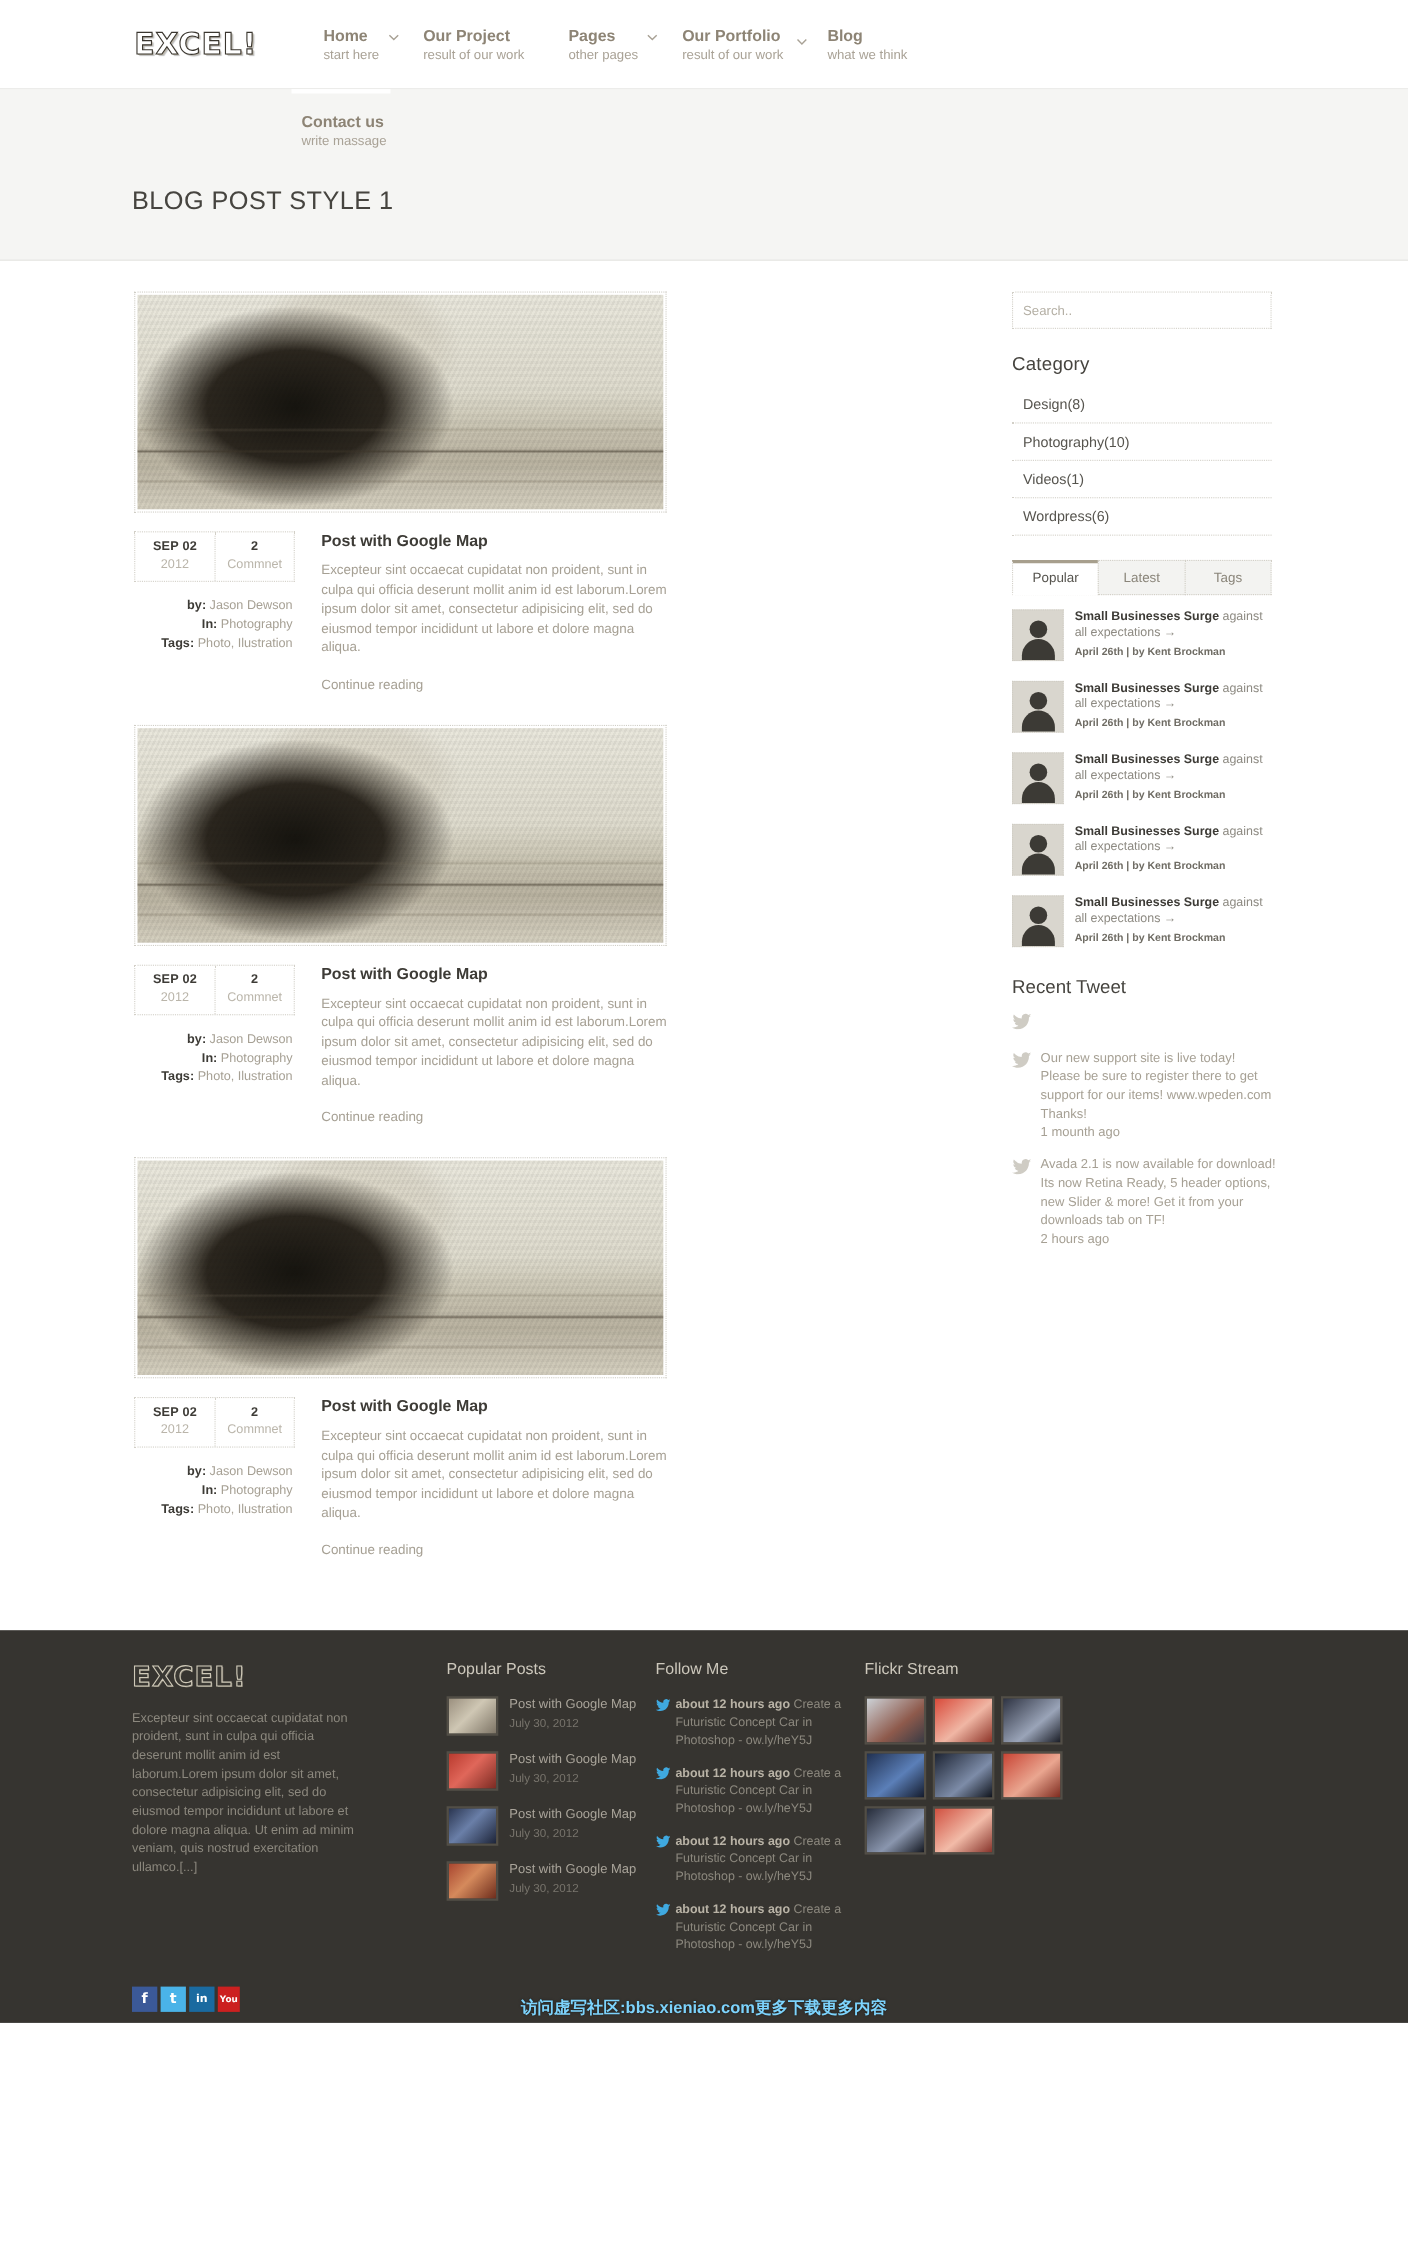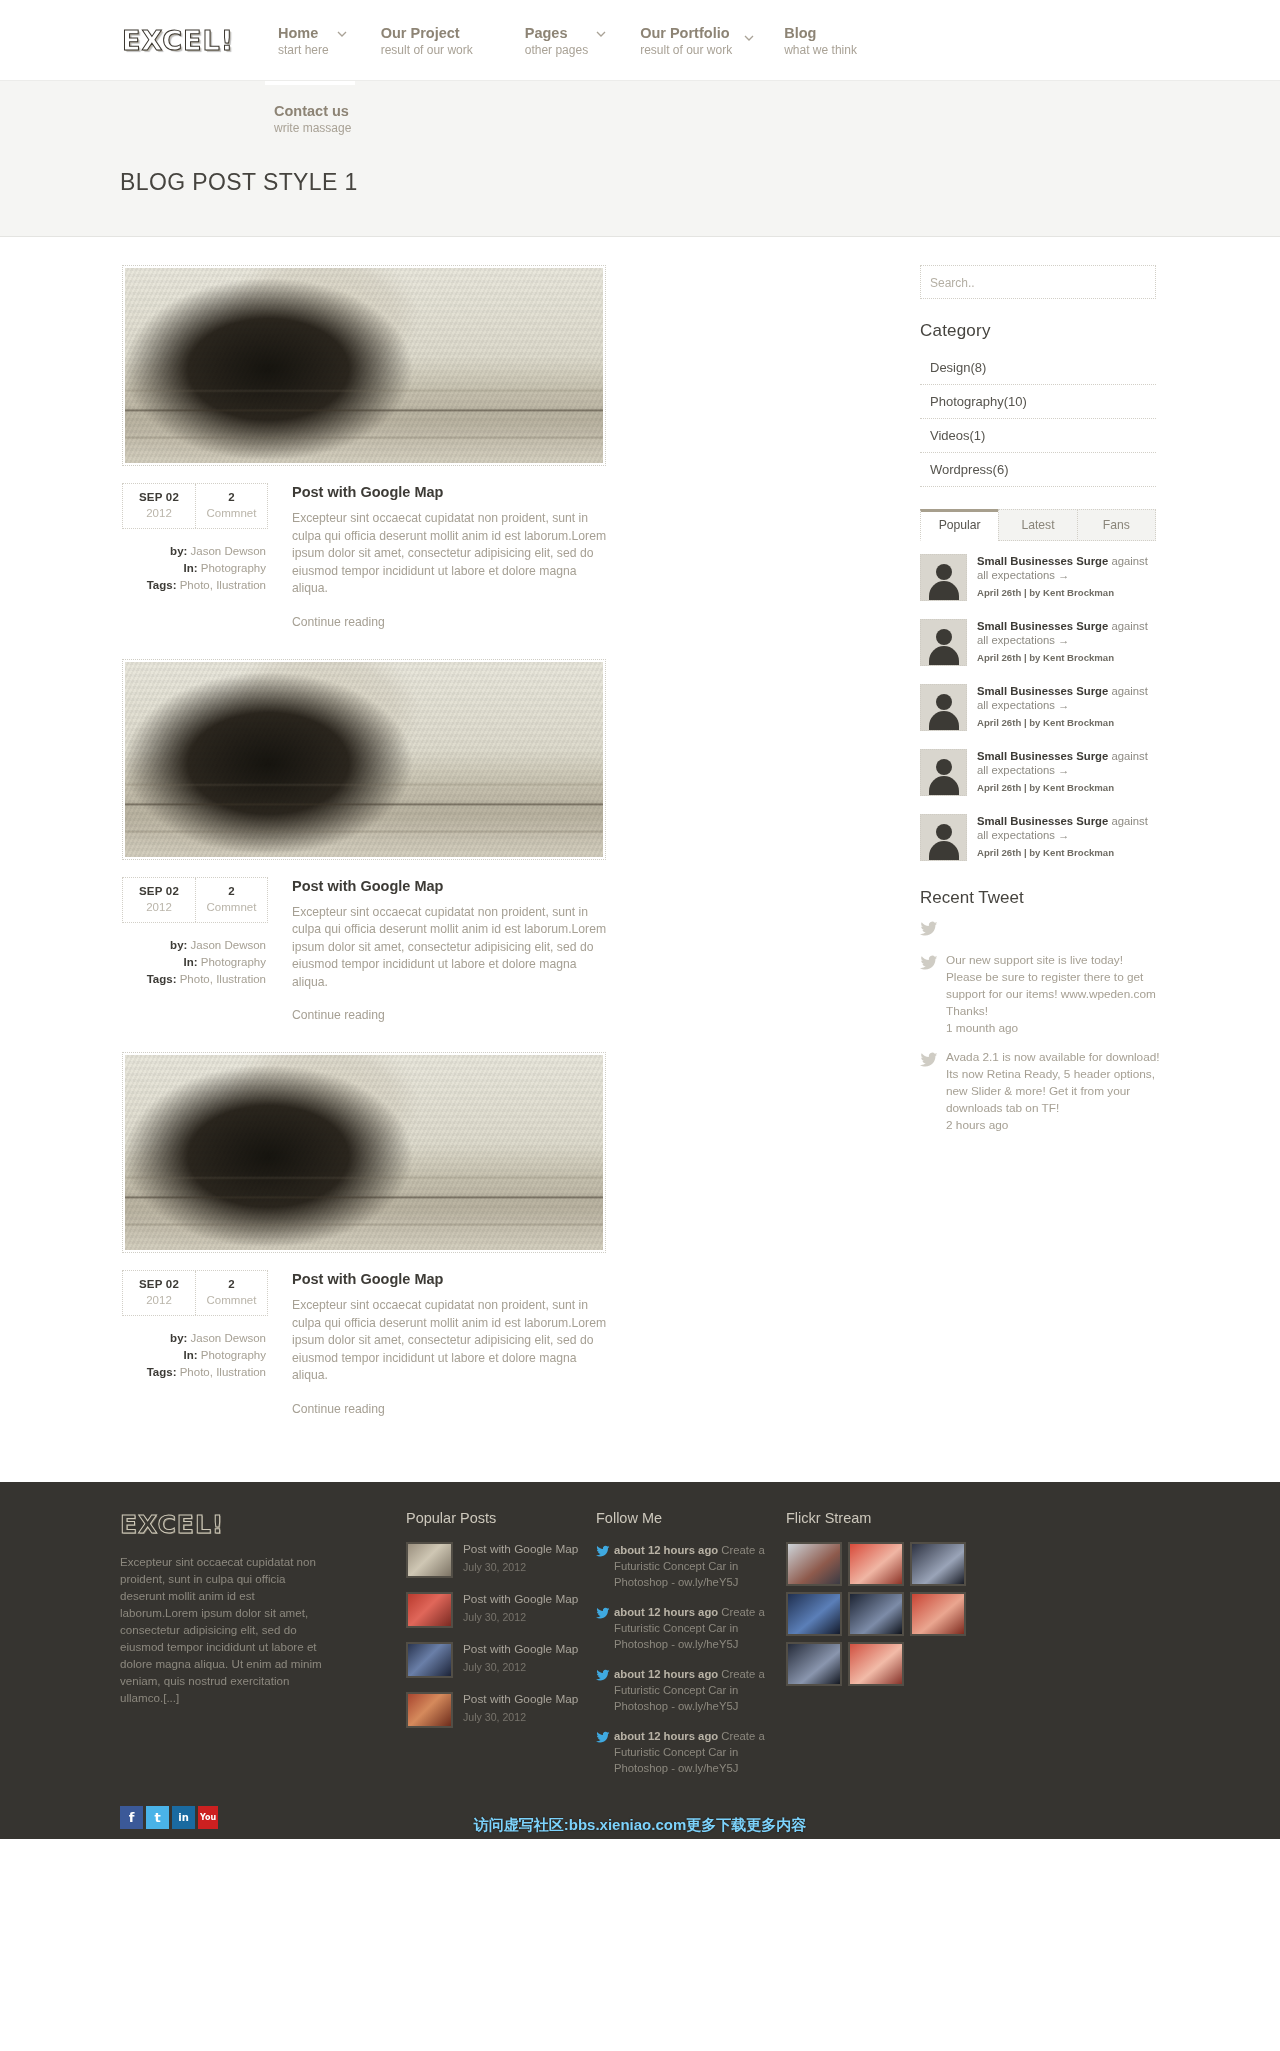--- a/index.html
+++ b/index.html
@@ -39,22 +39,22 @@
     letter-spacing: 1px;
     color: #ffffff;
     -webkit-text-stroke: 1px #3a362f;
     text-shadow: 1px 1px 0 #b9b2a3, 2px 2px 1px rgba(0,0,0,.25);
     line-height: 1;
     display: inline-block;
   }
   .mainnav {
     display: flex;
     align-items: flex-start;
-    gap: 12px;
-    margin-left: 8px;
+    gap: 0px;
+    margin-left: 24px;
     padding-top: 2px;
   }
   .nav-item {
     position: relative;
     padding: 0 18px 0 0;
     margin-right: 22px;
     min-width: 0;
     cursor: pointer;
   }
   .nav-item:last-child { margin-right: 0; }
@@ -510,21 +510,21 @@
     <div class="cat-list">
       <div class="cat-item">Design(8)</div>
       <div class="cat-item">Photography(10)</div>
       <div class="cat-item">Videos(1)</div>
       <div class="cat-item">Wordpress(6)</div>
     </div>
 
     <div class="tabs">
       <div class="tab active">Popular</div>
       <div class="tab">Latest</div>
-      <div class="tab">Fans</div>
+      <div class="tab">Tags</div>
     </div>
 
     <div class="tabpanel">
       <div class="tw-item">
         <div class="tw-avatar"></div>
         <div class="tw-body">
           <div class="tw-title"><b>Small Businesses Surge</b> <span class="dim">against all expectations →</span></div>
           <div class="tw-date">April 26th | by Kent Brockman</div>
         </div>
       </div>

